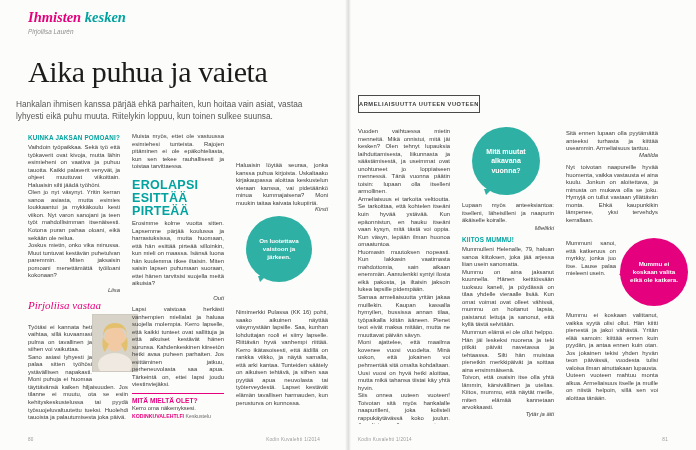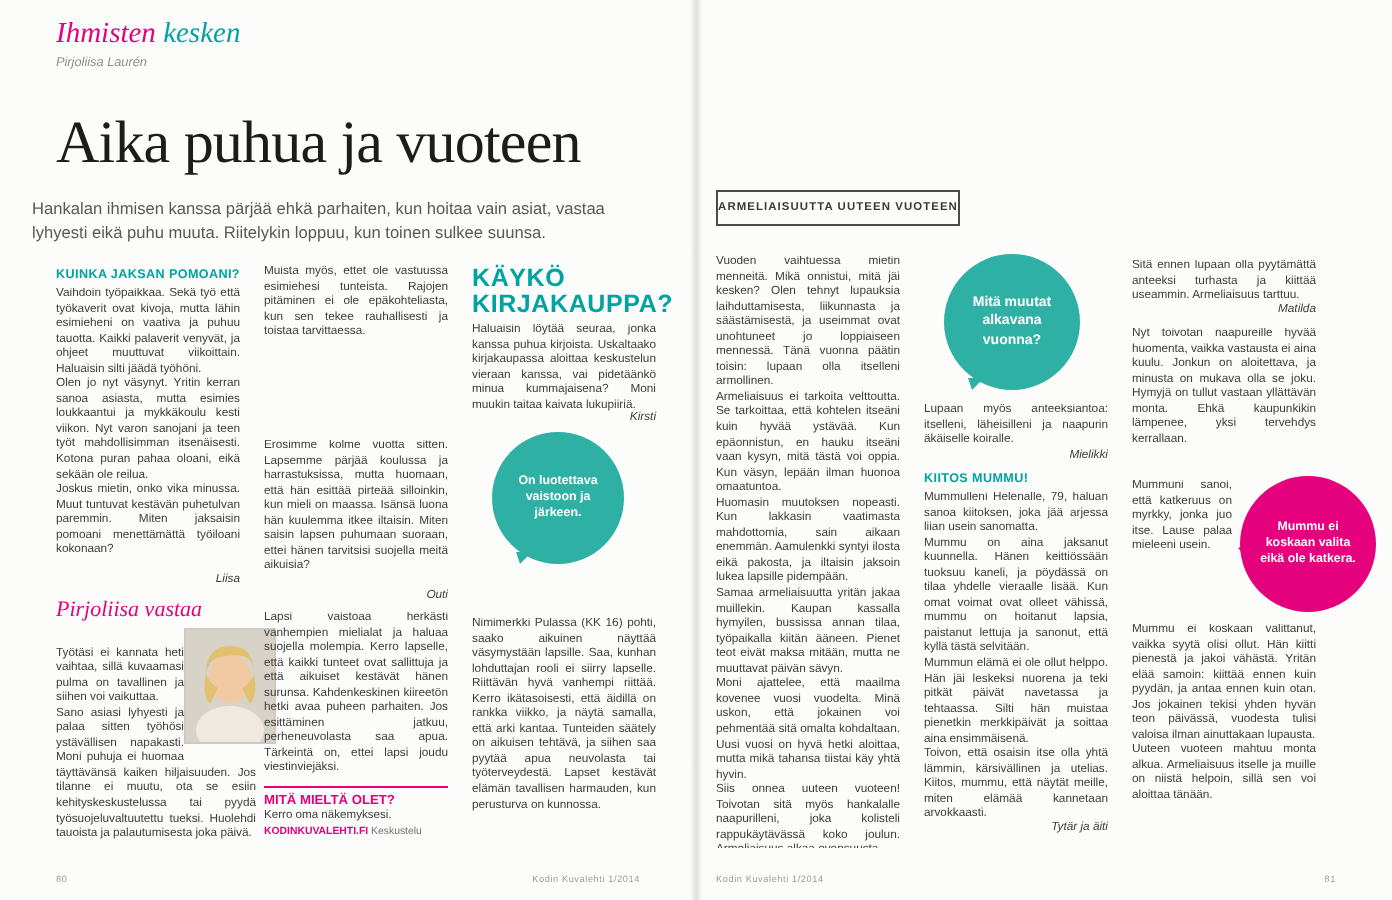--- a/index.html
+++ b/index.html
@@ -10,21 +10,21 @@
   }
   .abs{position:absolute;}
   .body-text{
     font-size:5.9px;line-height:1.28;color:#3c3c3c;
     text-align:justify;white-space:pre-line;overflow:hidden;
   }
   .sig{font-size:5.9px;font-style:italic;color:#3c3c3c;text-align:right;width:92px;}
   .head-s{font-size:6.3px;font-weight:bold;color:#00a3a0;letter-spacing:.2px;}
   .head-m{font-size:7.4px;font-weight:bold;color:#00a3a0;line-height:1.12;white-space:pre-line;}
   .head-xl{font-size:12.5px;font-weight:bold;color:#00a3a0;line-height:1.05;letter-spacing:.3px;white-space:pre-line;}
-  .masthead{font-family:"Liberation Serif",serif;font-style:italic;font-weight:normal;font-size:14.5px;}
+  .masthead{font-family:"Liberation Serif",serif;font-style:italic;font-weight:bold;font-size:14.5px;}
   .masthead .w1{color:#e5007d;}
   .masthead .w2{color:#00a3a0;}
   .byline{font-size:6.4px;font-style:italic;color:#8f8f8f;}
   .article-title{font-family:"Liberation Serif",serif;font-size:30px;color:#1c1c1b;letter-spacing:-.4px;}
   .lede{font-size:8.3px;line-height:1.4;color:#585858;}
   .answer-head{font-family:"Liberation Serif",serif;font-style:italic;color:#e5007d;font-size:11px;}
   .bubble{
     border-radius:50%;color:#fff;display:flex;align-items:center;justify-content:center;
     text-align:center;box-sizing:border-box;padding:7px;font-weight:bold;
   }
@@ -59,21 +59,21 @@
 </head>
 <body>
 
 <div class="spread">
 
   <div class="abs masthead" style="left:28px;top:9px;">
     <span class="w1">Ihmisten </span><span class="w2">kesken</span>
   </div>
   <div class="abs byline" style="left:28px;top:28px;">Pirjoliisa Laurén</div>
 
-  <div class="abs article-title" style="left:28px;top:55px;">Aika puhua ja vuoteen</div>
+  <div class="abs article-title" style="left:28px;top:55px;">Aika puhua ja vaieta</div>
   <div class="abs lede" style="left:16px;top:99px;width:300px;">Hankalan ihmisen kanssa pärjää ehkä parhaiten, kun hoitaa vain asiat, vastaa lyhyesti eikä puhu muuta. Riitelykin loppuu, kun toinen sulkee suunsa.</div>
 
   <div class="abs head-s" style="left:28px;top:134px;width:92px;">KUINKA JAKSAN POMOANI?</div>
   <div class="abs body-text" style="left:28px;top:144px;width:92px;height:141px;">Vaihdoin työpaikkaa. Sekä työ että työkaverit ovat kivoja, mutta lähin esimieheni on vaativa ja puhuu tauotta. Kaikki palaverit venyvät, ja ohjeet muuttuvat viikoittain. Haluaisin silti jäädä työhöni.
 Olen jo nyt väsynyt. Yritin kerran sanoa asiasta, mutta esimies loukkaantui ja mykkäkoulu kesti viikon. Nyt varon sanojani ja teen työt mahdollisimman itsenäisesti. Kotona puran pahaa oloani, eikä sekään ole reilua.
 Joskus mietin, onko vika minussa. Muut tuntuvat kestävän puhetulvan paremmin. Miten jaksaisin pomoani menettämättä työiloani kokonaan?</div>
   <div class="abs sig" style="left:28px;top:287px;">Liisa</div>
 
   <div class="abs answer-head" style="left:28px;top:299px;">Pirjoliisa vastaa</div>
   <div class="abs photo" style="left:92px;top:314px;width:46px;height:58px;">
@@ -85,35 +85,36 @@
       <path d="M10 22 Q8 33 12 37 L16 29 Q12 27 10 22 Z" fill="#e3c06e"></path>
       <path d="M34 22 Q36 33 32 37 L28 29 Q32 27 34 22 Z" fill="#e3c06e"></path>
     </svg>
   </div>
   <div class="abs body-text" style="left:28px;top:316px;width:100px;height:108px;">
     <span class="photo-spacer"></span><span>Työtäsi ei kannata heti vaihtaa, sillä kuvaamasi pulma on tavallinen ja siihen voi vaikuttaa.
 Sano asiasi lyhyesti ja palaa sitten työhösi ystävällisen napakasti. Moni puhuja ei huomaa täyttävänsä kaiken hiljaisuuden. Jos tilanne ei muutu, ota se esiin kehityskeskustelussa tai pyydä työsuojeluvaltuutettu tueksi. Huolehdi tauoista ja palautumisesta joka päivä.</span>
   </div>
 
   <div class="abs body-text" style="left:132px;top:133px;width:92px;height:43px;">Muista myös, ettet ole vastuussa esimiehesi tunteista. Rajojen pitäminen ei ole epäkohteliasta, kun sen tekee rauhallisesti ja toistaa tarvittaessa.</div>
+  <div class="abs head-xl" style="left:132px;top:179px;width:92px;">EROLAPSI
+ESITTÄÄ
+PIRTEÄÄ</div>
   <div class="abs body-text" style="left:132px;top:220px;width:92px;height:73px;">Erosimme kolme vuotta sitten. Lapsemme pärjää koulussa ja harrastuksissa, mutta huomaan, että hän esittää pirteää silloinkin, kun mieli on maassa. Isänsä luona hän kuulemma itkee iltaisin. Miten saisin lapsen puhumaan suoraan, ettei hänen tarvitsisi suojella meitä aikuisia?</div>
   <div class="abs sig" style="left:132px;top:295px;">Outi</div>
   <div class="abs body-text" style="left:132px;top:306px;width:92px;height:84px;">Lapsi vaistoaa herkästi vanhempien mielialat ja haluaa suojella molempia. Kerro lapselle, että kaikki tunteet ovat sallittuja ja että aikuiset kestävät hänen surunsa. Kahdenkeskinen kiireetön hetki avaa puheen parhaiten. Jos esittäminen jatkuu, perheneuvolasta saa apua. Tärkeintä on, ettei lapsi joudu viestinviejäksi.</div>
 
   <div class="abs feedback" style="left:132px;top:393px;width:92px;">
     <div class="t1">MITÄ MIELTÄ OLET?</div>
     <div class="t2">Kerro oma näkemyksesi.</div>
     <div class="t3">
       <span class="site">KODINKUVALEHTI.FI</span>
       <span class="site-label">Keskustelu</span>
     </div>
   </div>
 
-  <div class="abs head-xl" style="left:236px;top:133px;width:92px;">KÄYKÖ
-KIRJAKAUPPA?</div>
   <div class="abs body-text" style="left:236px;top:162px;width:92px;height:44px;">Haluaisin löytää seuraa, jonka kanssa puhua kirjoista. Uskaltaako kirjakaupassa aloittaa keskustelun vieraan kanssa, vai pidetäänkö minua kummajaisena? Moni muukin taitaa kaivata lukupiiriä.</div>
   <div class="abs sig" style="left:236px;top:206px;">Kirsti</div>
 
   <div class="abs bubble bubble-teal" style="left:246px;top:216px;width:66px;height:66px;">
     <span class="txt">On luotettava vaistoon ja järkeen.</span>
   </div>
 
   <div class="abs body-text" style="left:236px;top:309px;width:92px;height:115px;">Nimimerkki Pulassa (KK 16) pohti, saako aikuinen näyttää väsymystään lapsille. Saa, kunhan lohduttajan rooli ei siirry lapselle. Riittävän hyvä vanhempi riittää. Kerro ikätasoisesti, että äidillä on rankka viikko, ja näytä samalla, että arki kantaa. Tunteiden säätely on aikuisen tehtävä, ja siihen saa pyytää apua neuvolasta tai työterveydestä. Lapset kestävät elämän tavallisen harmauden, kun perusturva on kunnossa.</div>
 
   <div class="abs fold" style="left:345px;top:0;width:6px;height:450px;"></div>

